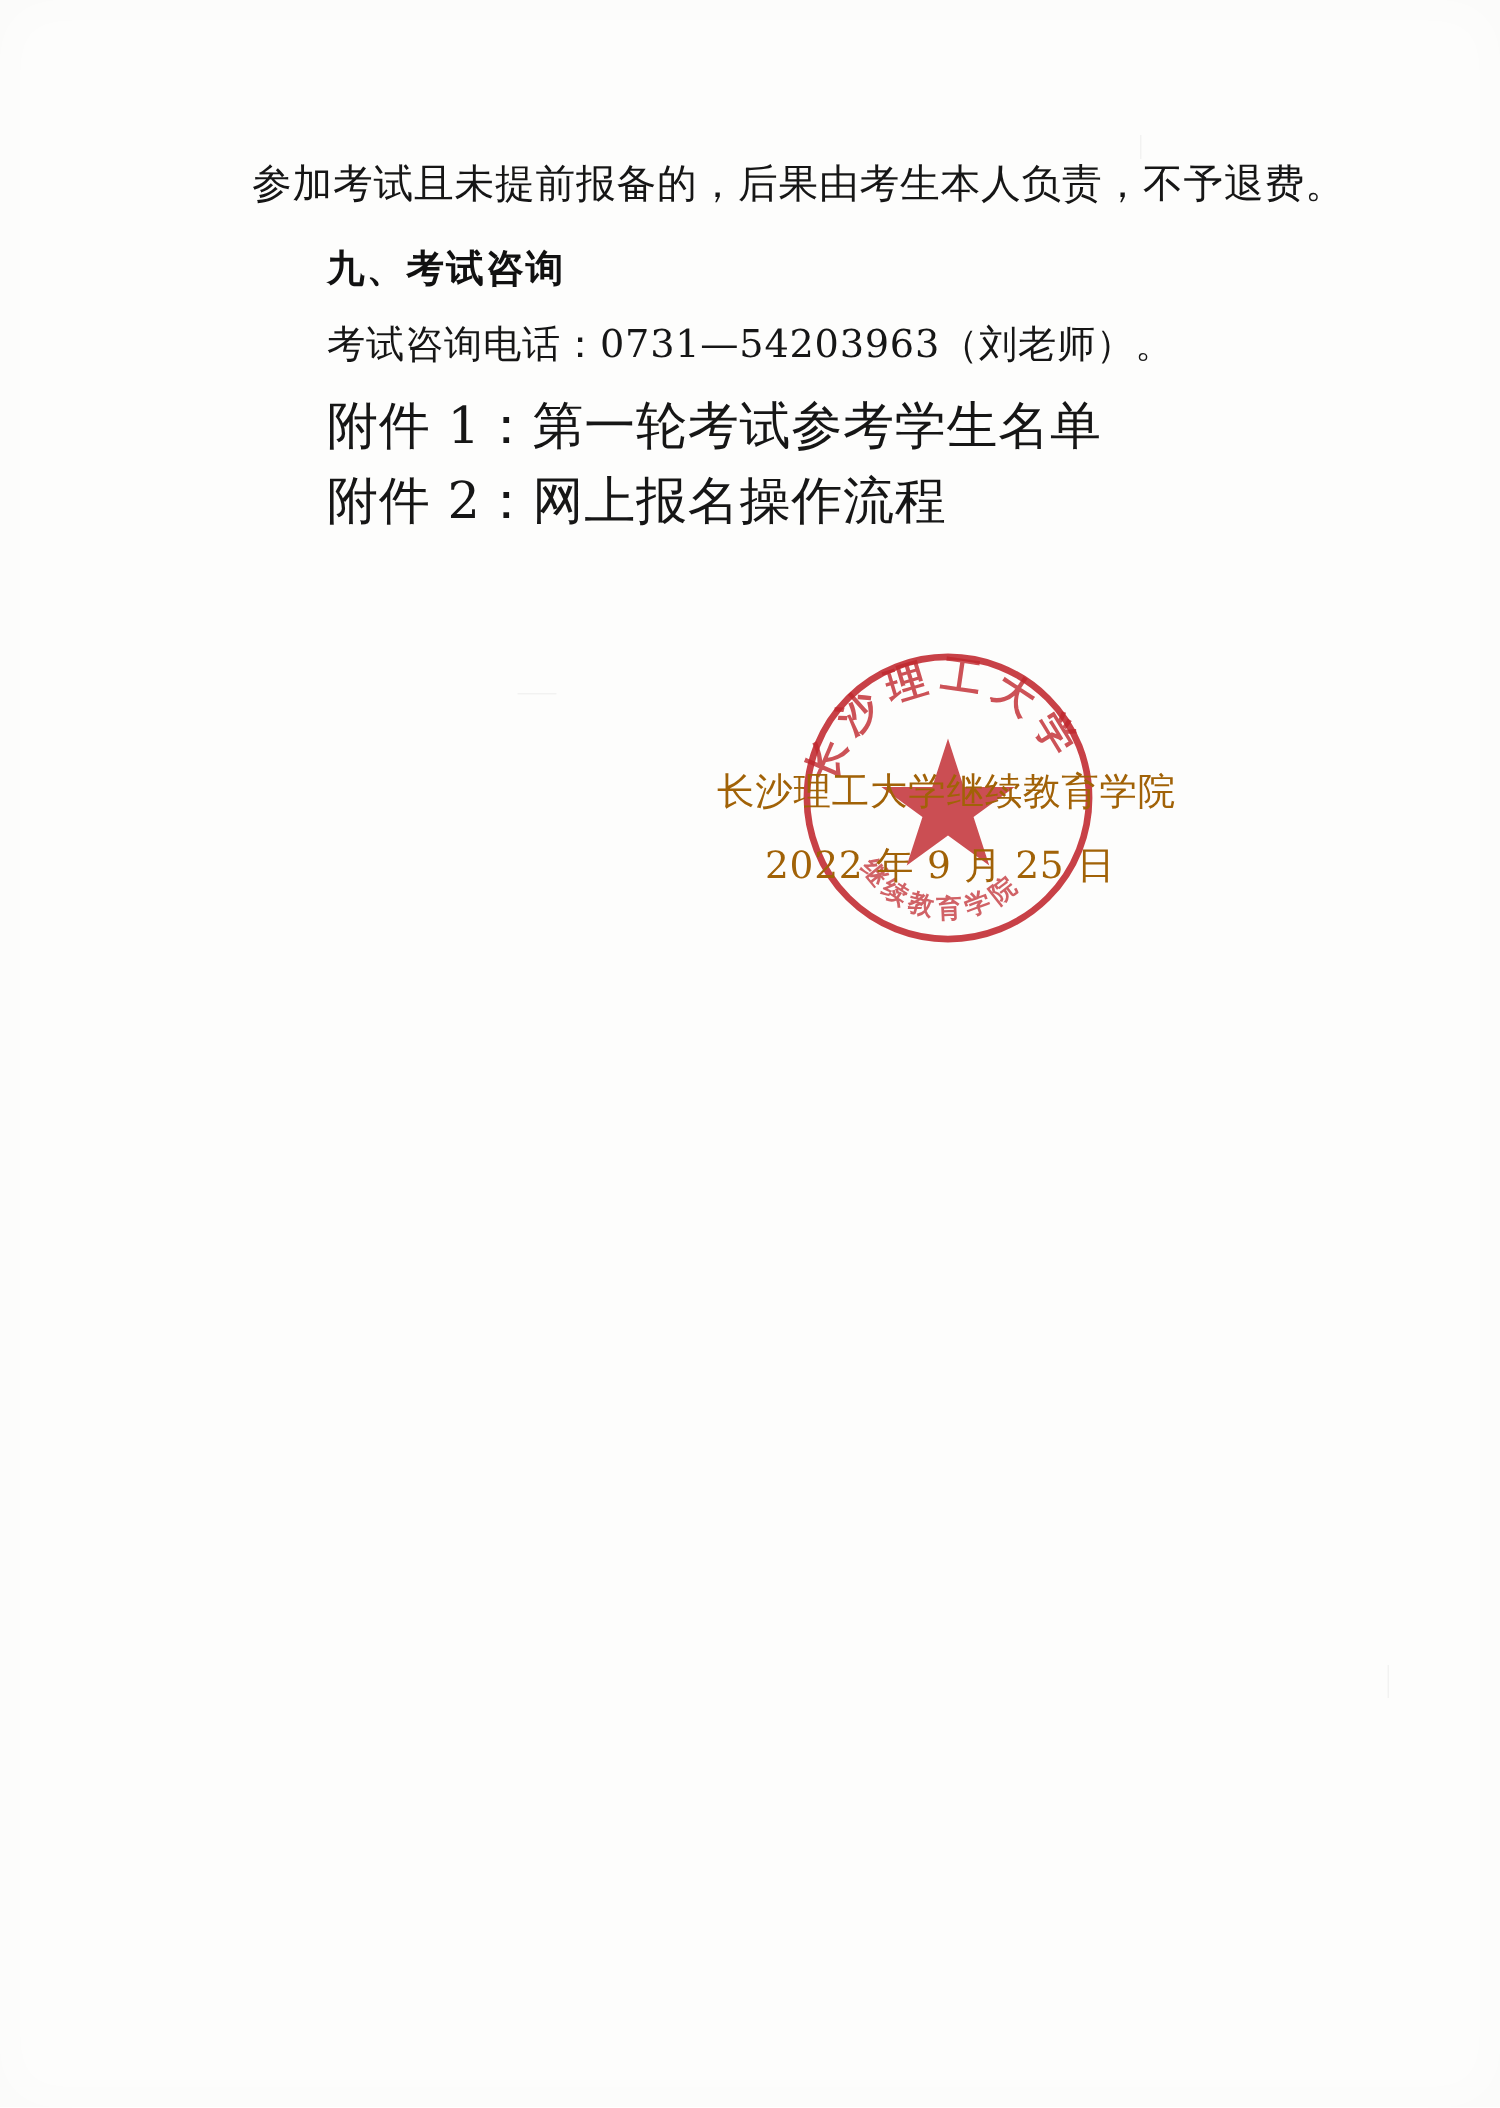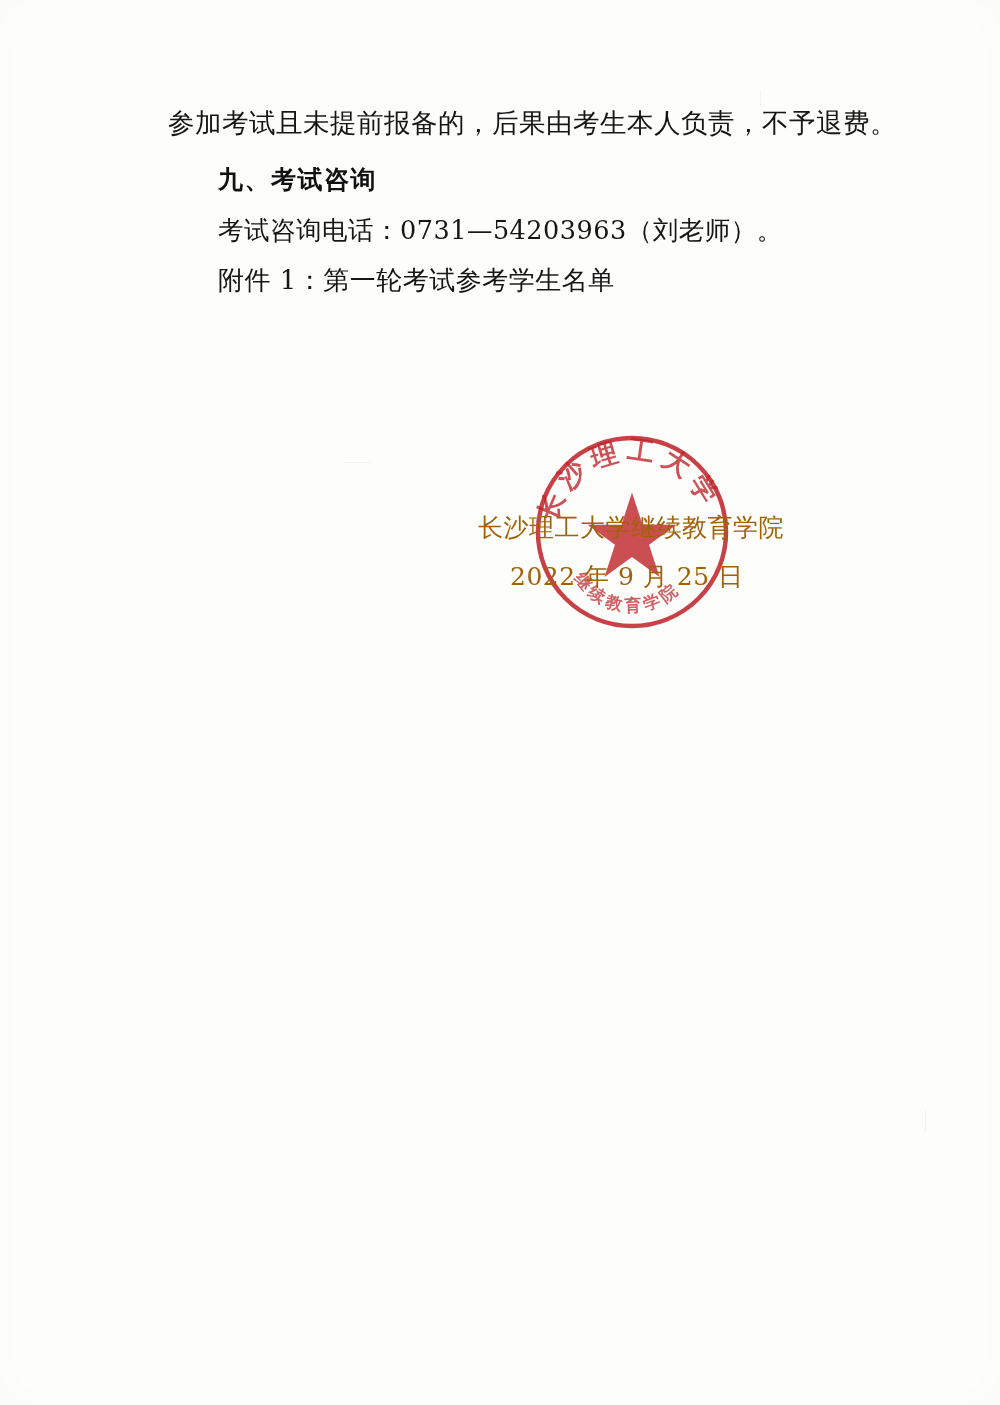--- a/index.html
+++ b/index.html
@@ -58,21 +58,21 @@
     color: #111;
   }
 
   .indent-line {
     margin: 0 0 24px 58px;
     font-size: 25.5px;
   }
 
   .attachment {
     margin: 0 0 16px 58px;
-    font-size: 26px;
+    font-size: 34px;
   }
 
   
   .signature-block {
     position: absolute;
     left: 478px;
     top: 515px;
     width: 340px;
     text-align: left;
   }
@@ -110,20 +110,21 @@
   <div class="doc-body">
 
     <p class="line continuation">参加考试且未提前报备的，后果由考生本人负责，不予退费。</p>
 
     <p class="line section-heading">九、考试咨询</p>
 
     <p class="line indent-line">考试咨询电话：0731—54203963（刘老师）。</p>
 
     <p class="line attachment">附件 1：第一轮考试参考学生名单</p>
 
+    <p class="line attachment">附件 2：网上报名操作流程</p>
 
   </div>
 
   <div class="seal">
     <svg viewBox="0 0 200 200" xmlns="http://www.w3.org/2000/svg">
       <g stroke="#c0272d" fill="none" opacity="0.88">
         <circle cx="100" cy="100" r="95" stroke-width="4.5"></circle>
       </g>
 
       <polygon points="100,60 110.6,92.6 144.9,92.6 117.2,112.8 127.8,145.4 100,125.2 72.2,145.4 82.8,112.8 55.1,92.6 89.4,92.6" fill="#c0272d" opacity="0.82"></polygon>

